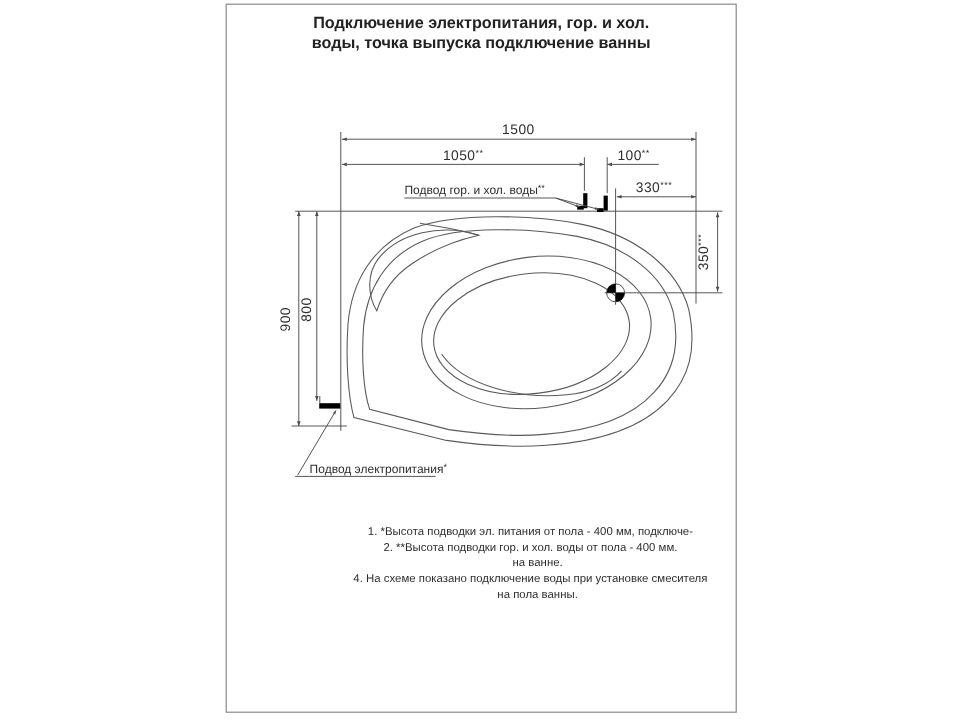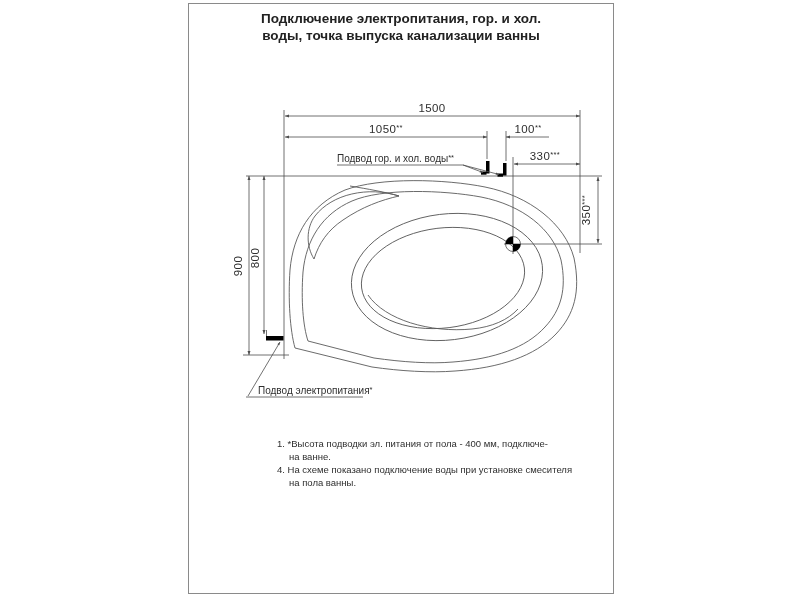--- a/index.html
+++ b/index.html
@@ -5,40 +5,40 @@
   html,body{margin:0;padding:0;background:#ffffff;}
   #screen{position:relative;width:765px;height:600px;background:#ffffff;overflow:hidden;
           font-family:"Liberation Sans", sans-serif;border-radius:16px;}
   .page{position:absolute;left:188px;top:3px;width:426px;height:591px;
         border:1px solid #8a8a8a;background:#ffffff;box-sizing:border-box;}
   .title{position:absolute;left:188px;top:10px;width:426px;text-align:center;
          font-size:13.5px;font-weight:bold;color:#222;line-height:17px;}
   .title div{white-space:pre;}
   svg{position:absolute;left:0;top:0;}
   .notes{position:absolute;left:277px;top:437px;width:330px;
-         font-size:9.5px;color:#2e2e2e;line-height:13px;}
+         font-size:9.5px;color:#2e2e2e;line-height:13px;text-align:center;}
   .notes .ind{padding-left:12px;}
   text{fill:#2e2e2e;font-family:"Liberation Sans", sans-serif;}
   .dim{font-size:11.5px;letter-spacing:0.4px;}
   .lbl{font-size:10px;}
   .sup{font-size:7.5px;}
   .thin{stroke:#4d4d4d;stroke-width:0.8;fill:none;}
   .contour{stroke:#5a5a5a;stroke-width:0.9;fill:none;}
   .solid{fill:#000;stroke:none;}
 </style>
 </head>
 <body>
 
 <div id="screen">
 
   <div class="page"></div>
 
   <div class="title">
     <div>Подключение электропитания, гор. и хол.</div>
-    <div>воды, точка выпуска канализации ванны</div>
+    <div>воды, точка выпуска подключение ванны</div>
   </div>
 
   <svg width="800" height="600" viewBox="0 0 800 600">
     <defs>
       <marker id="arr" viewBox="0 0 10 10" refX="10" refY="5" markerWidth="12" markerHeight="5" orient="auto-start-reverse" markerUnits="strokeWidth">
         <path d="M0,1.2 L10,5 L0,8.8 Z" fill="#4d4d4d"></path>
       </marker>
       <marker id="arrs" viewBox="0 0 10 10" refX="10" refY="5" markerWidth="9" markerHeight="4" orient="auto-start-reverse" markerUnits="strokeWidth">
         <path d="M0,1.2 L10,5 L0,8.8 Z" fill="#4d4d4d"></path>
       </marker>
@@ -115,18 +115,19 @@
     <text class="dim" x="590" y="210" text-anchor="middle" transform="rotate(-90 590 210)"><tspan>350</tspan><tspan class="sup" dy="-3">***</tspan></text>
     <text class="dim" x="242" y="266" text-anchor="middle" transform="rotate(-90 242 266)"><tspan>900</tspan></text>
     <text class="dim" x="259" y="258" text-anchor="middle" transform="rotate(-90 259 258)"><tspan>800</tspan></text>
 
     <text class="lbl" x="337" y="162"><tspan>Подвод гор. и хол. воды</tspan><tspan class="sup" dy="-2.5">**</tspan></text>
     <text class="lbl" x="258" y="394"><tspan>Подвод электропитания</tspan><tspan class="sup" dy="-2.5">*</tspan></text>
   </svg>
 
   <div class="notes">
     <div>1. *Высота подводки эл. питания от пола - 400 мм, подключе-</div>
+    <div>2. **Высота подводки гор. и хол. воды от пола - 400 мм.</div>
     <div class="ind">на ванне.</div>
     <div>4. На схеме показано подключение воды при установке смесителя</div>
     <div class="ind">на пола ванны.</div>
   </div>
 
 </div>
 
 </body></html>

